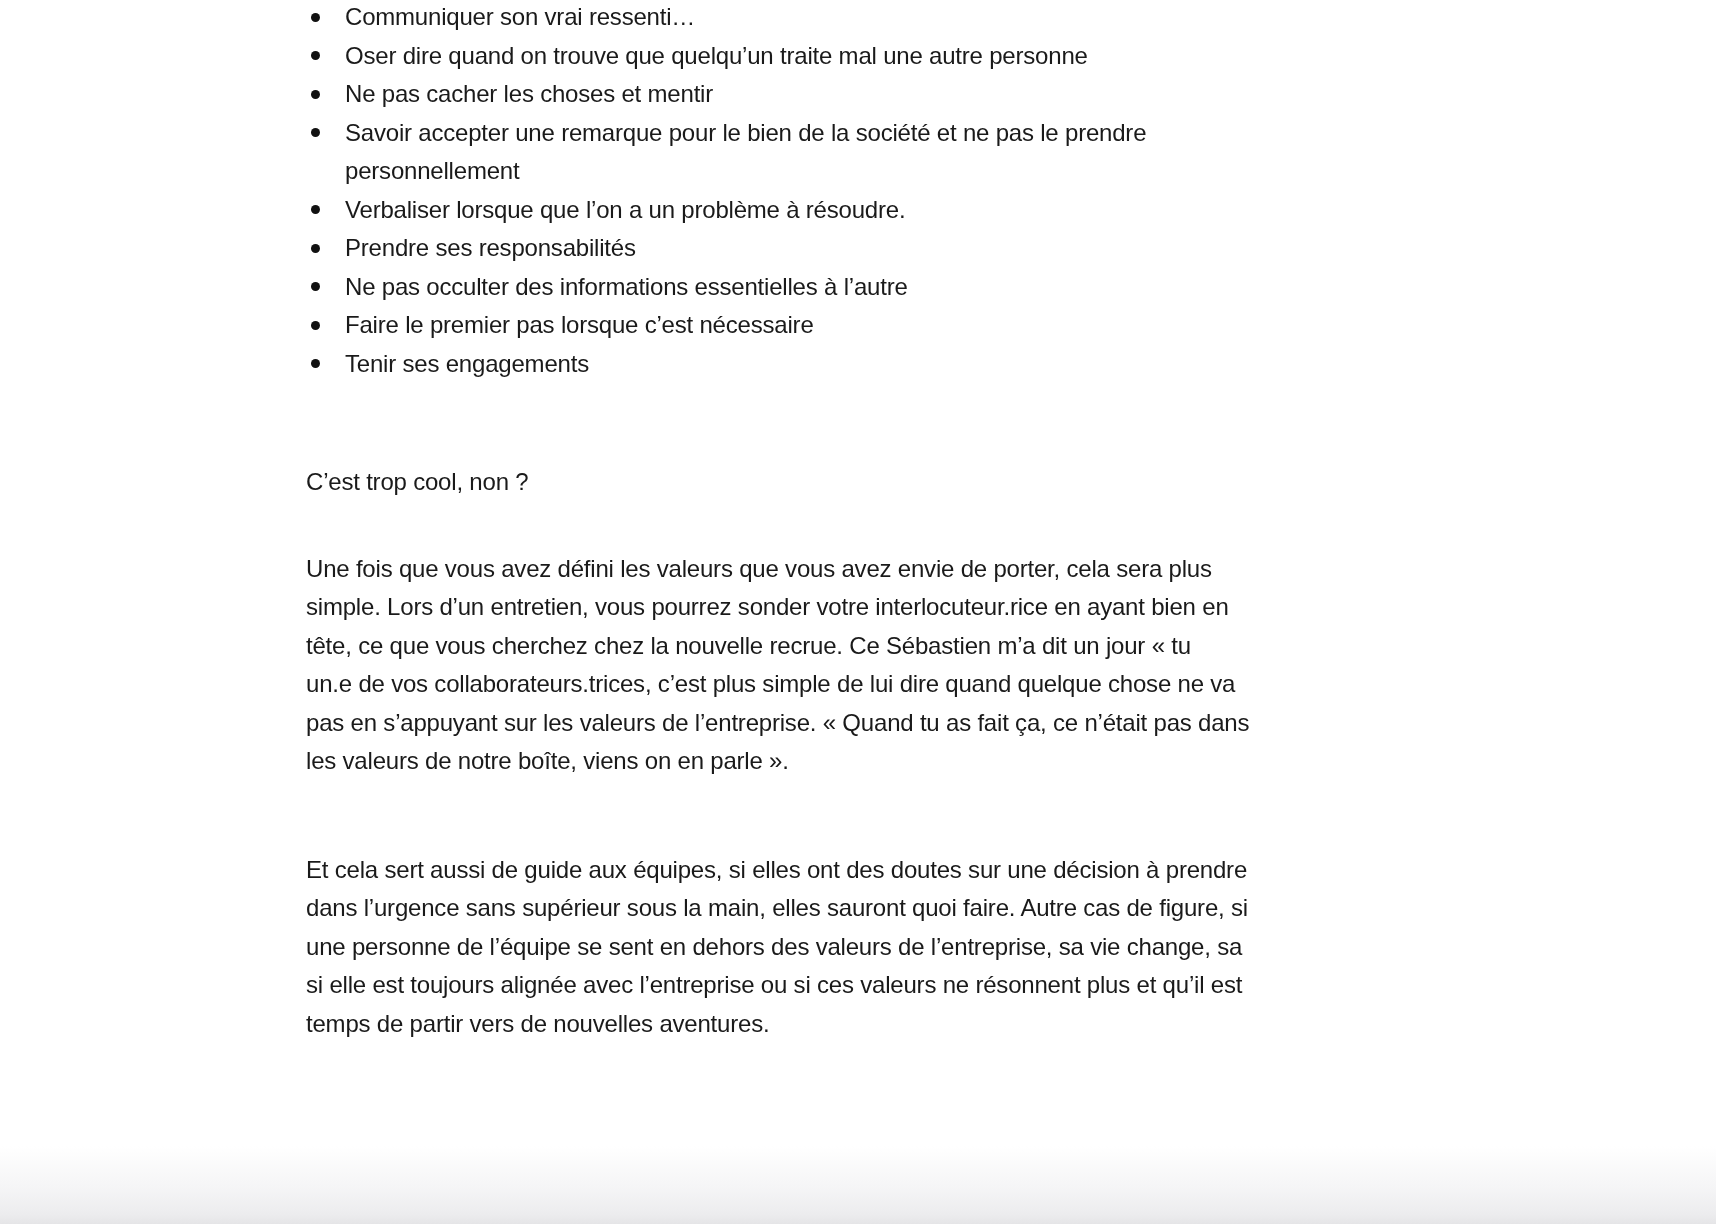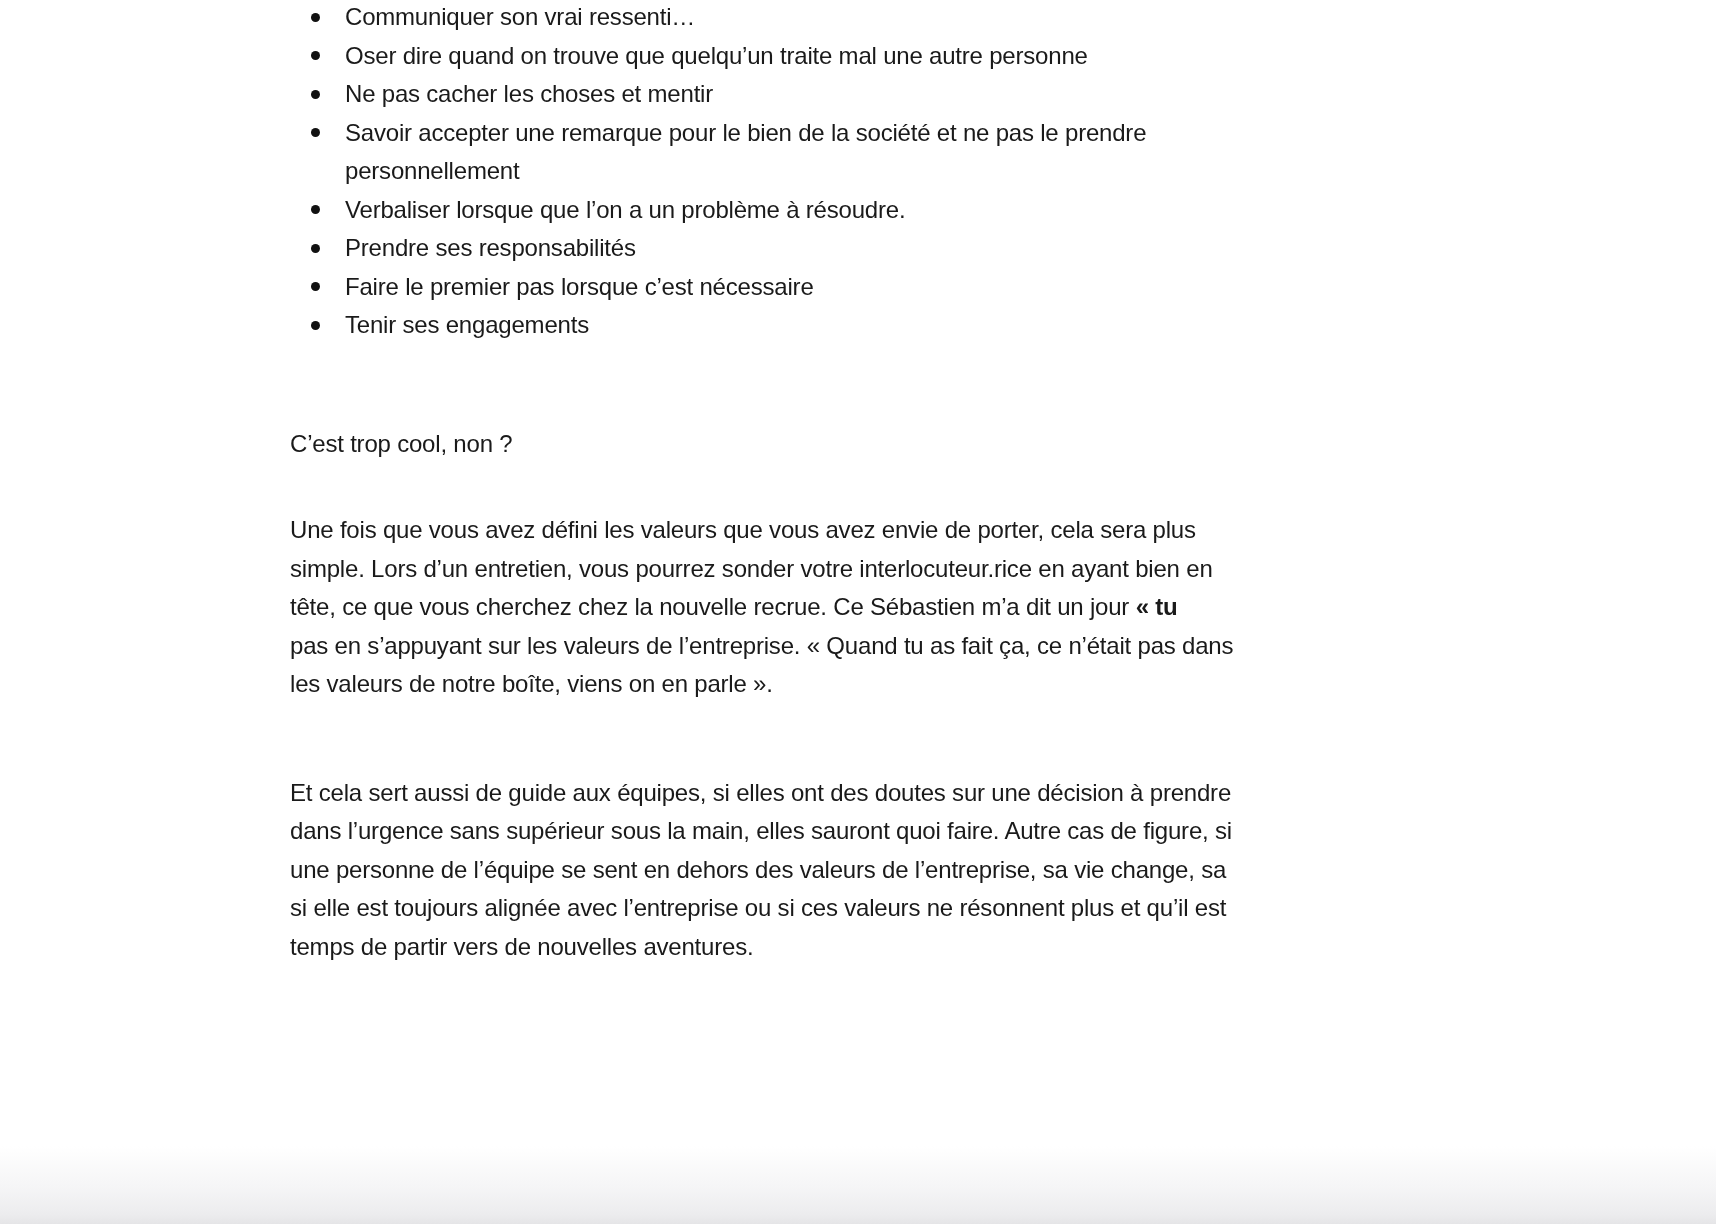--- a/index.html
+++ b/index.html
@@ -37,29 +37,29 @@
     content: "";
     position: absolute;
     left: 21px;
     top: 14.5px;
     width: 9px;
     height: 9px;
     border-radius: 50%;
     background: var(--bullet-color, #111111);
   }
   p.para {
-    margin: 0;
+    margin: 16px;
   }
   p.para-cool   { margin-bottom: 48px; }
   p.para-values { margin-bottom: 70px; }
   .line {
     display: block;
     white-space: nowrap;
   }
-  strong { font-weight: bold; }
+  strong { font-weight: normal; }
   .bottom-fade {
     position: absolute;
     left: 0;
     right: 0;
     bottom: 0;
     height: 78px;
     pointer-events: none;
     background: linear-gradient(180deg,
       rgba(236,236,238,0) 0%,
       rgba(236,236,238,0.55) 55%,
@@ -71,30 +71,32 @@
 <body style="--page-bg: #ffffff; --text-color: #1a1a1a; --bullet-color: #111111; --fade-color: #ececee;">
 
 <main class="content">
   <ul class="values-list">
       <li>Communiquer son vrai ressenti…</li>
       <li>Oser dire quand on trouve que quelqu’un traite mal une autre personne</li>
       <li>Ne pas cacher les choses et mentir</li>
       <li>Savoir accepter une remarque pour le bien de la société et ne pas le prendre personnellement</li>
       <li>Verbaliser lorsque que l’on a un problème à résoudre.</li>
       <li>Prendre ses responsabilités</li>
+      <li>Ne pas occulter des informations essentielles à l’autre</li>
       <li>Faire le premier pas lorsque c’est nécessaire</li>
       <li>Tenir ses engagements</li>
     </ul>
   <p class="para para-cool">
       <span class="line"><span>C’est trop cool, non ?</span></span>
     </p>
   <p class="para para-values">
       <span class="line"><span>Une fois que vous avez défini les valeurs que vous avez envie de porter, cela sera plus</span></span>
       <span class="line"><span>simple. Lors d’un entretien, vous pourrez sonder votre interlocuteur.rice en ayant bien en</span></span>
       <span class="line"><span>tête, ce que vous cherchez chez la nouvelle recrue. Ce Sébastien m’a dit un jour </span><strong>« tu</strong></span>
+      <span class="line"><span>un.e de vos collaborateurs.trices, c’est plus simple de lui dire quand quelque chose ne va</span></span>
       <span class="line"><span>pas en s’appuyant sur les valeurs de l’entreprise. « Quand tu as fait ça, ce n’était pas dans</span></span>
       <span class="line"><span>les valeurs de notre boîte, viens on en parle ».</span></span>
     </p>
   <p class="para para-guide">
       <span class="line"><span>Et cela sert aussi de guide aux équipes, si elles ont des doutes sur une décision à prendre</span></span>
       <span class="line"><span>dans l’urgence sans supérieur sous la main, elles sauront quoi faire. Autre cas de figure, si</span></span>
       <span class="line"><span>une personne de l’équipe se sent en dehors des valeurs de l’entreprise, sa vie change, sa</span></span>
       <span class="line"><span>si elle est toujours alignée avec l’entreprise ou si ces valeurs ne résonnent plus et qu’il est</span></span>
       <span class="line"><span>temps de partir vers de nouvelles aventures.</span></span>
     </p>

